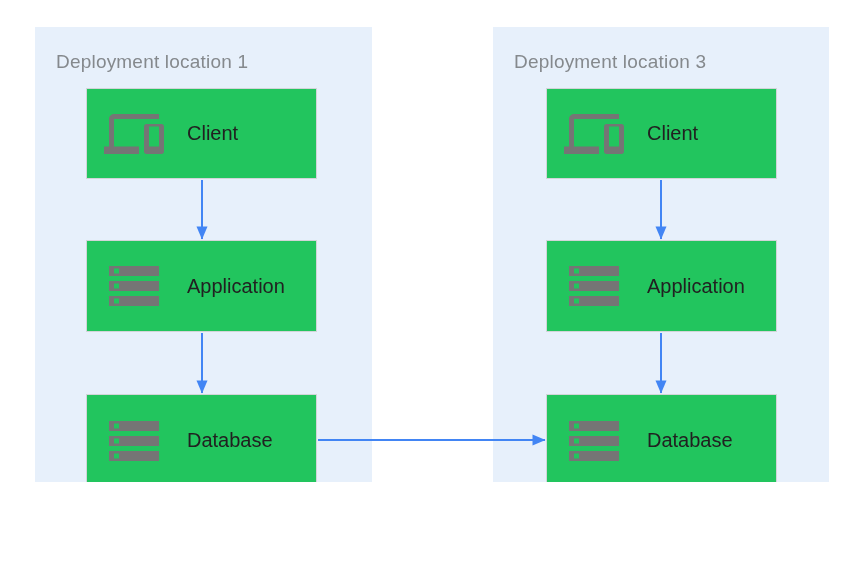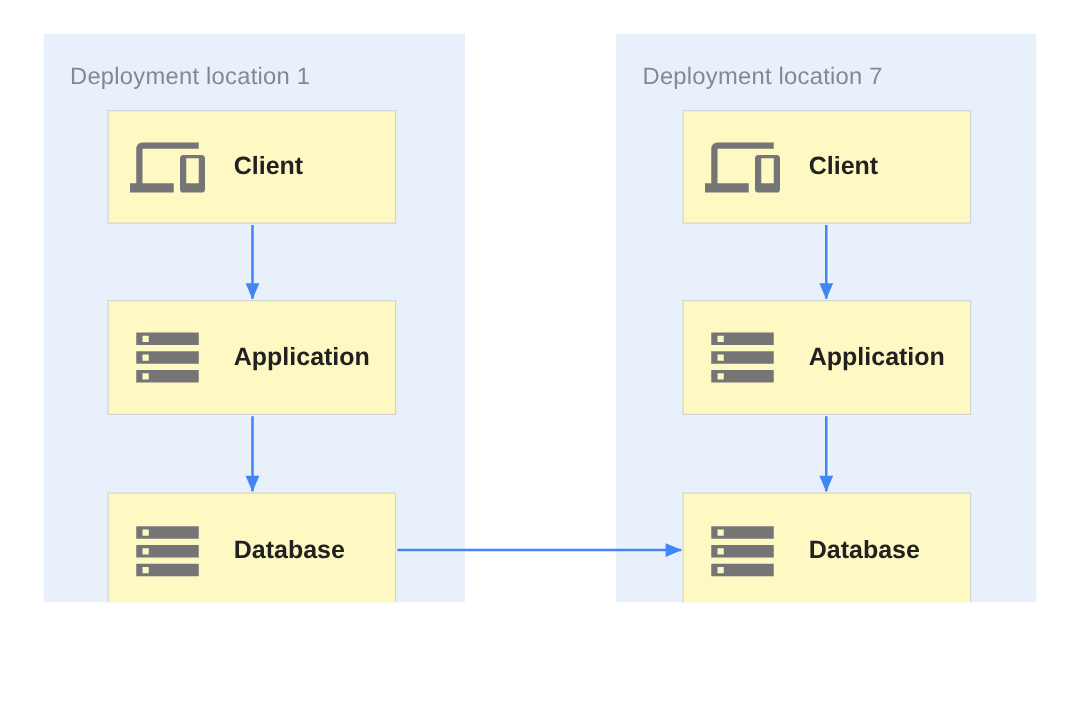--- a/index.html
+++ b/index.html
@@ -26,27 +26,26 @@
   .panel-title {
     padding: 24px 0 0 21px;
     font-size: 19px;
     color: var(--title-text, #85898d);
     letter-spacing: 0.2px;
     white-space: nowrap;
   }
   .node {
     position: absolute;
     width: 231px;
-    background: #fef9c3;
+    background: #22c55e;
     border: 1px solid var(--box-border, #d2d5d8);
     box-sizing: border-box;
     display: flex;
     align-items: center;
     padding-left: 17px;
-    font-weight: bold;
   }
   .node .icon {
     width: 60px;
     height: 60px;
     flex: 0 0 60px;
     display: block;
   }
   .node .icon svg {
     width: 60px;
     height: 60px;
@@ -86,21 +85,21 @@
 </head>
 <body>
 
 <div class="canvas">
 
   <div class="panel left">
     <div class="panel-title">Deployment location 1</div>
   </div>
 
   <div class="panel right">
-    <div class="panel-title">Deployment location 7</div>
+    <div class="panel-title">Deployment location 3</div>
   </div>
 
   <div class="node n-client-1">
     <span class="icon">
       <svg viewBox="0 0 24 24">
           <path d="M4 6h18V4H4c-1.1 0-2 .9-2 2v11H0v3h14v-3H4V6zm19 2h-6c-.55 0-1 .45-1 1v10c0 .55.45 1 1 1h6c.55 0 1-.45 1-1V9c0-.55-.45-1-1-1zm-1 9h-4v-8h4v8z"></path>
         </svg>
     </span>
     <span class="node-label">Client</span>
   </div>

